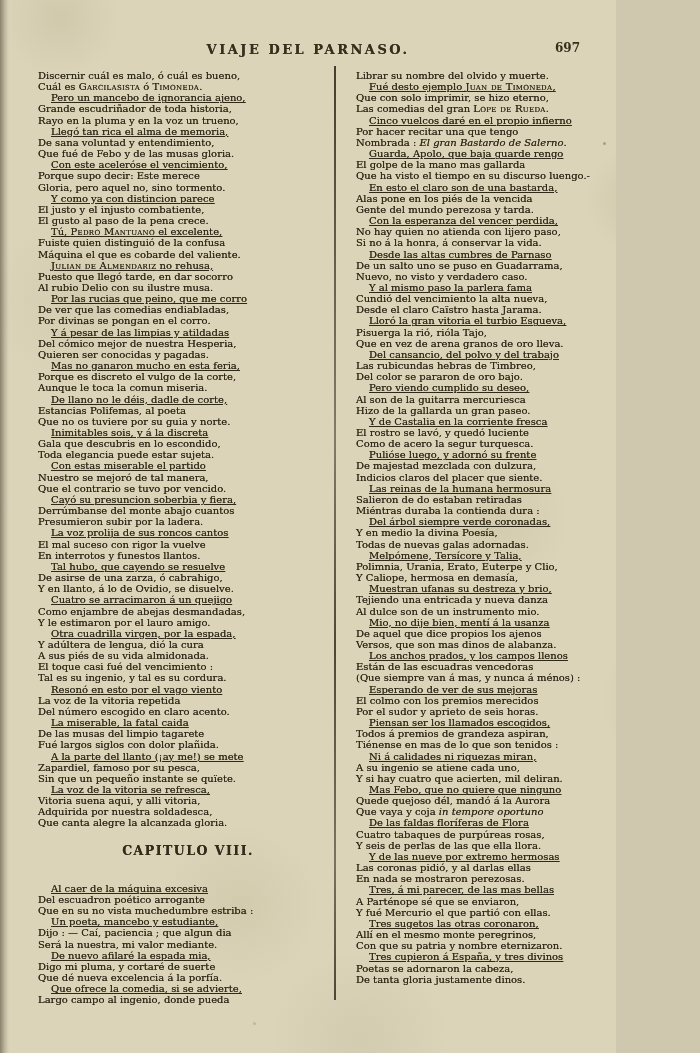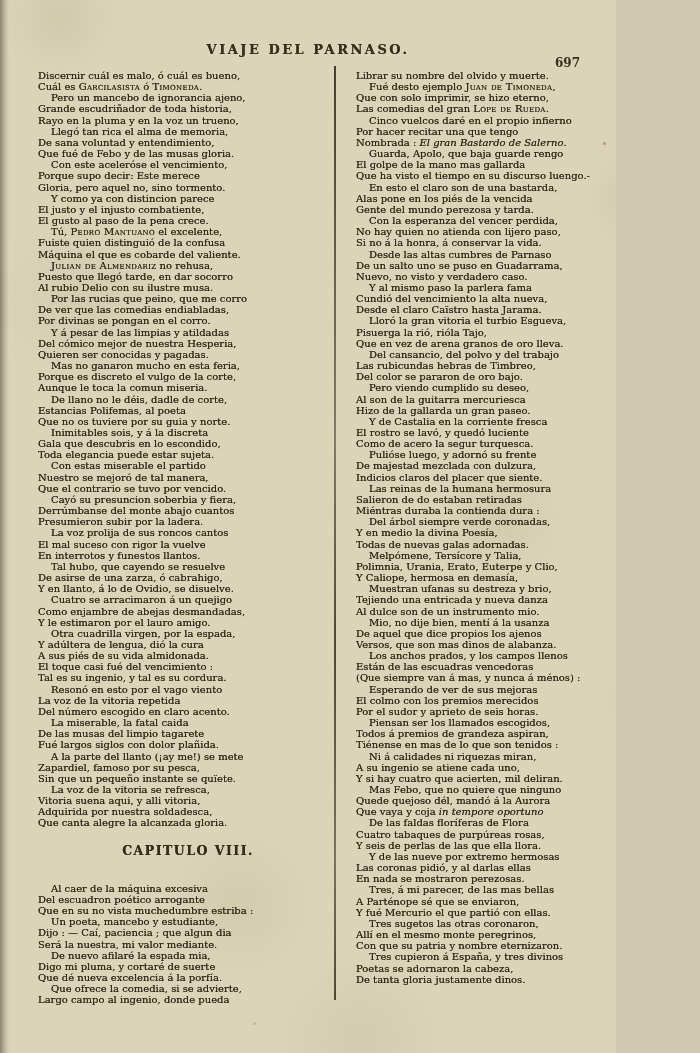--- a/index.html
+++ b/index.html
@@ -41,41 +41,41 @@
   }
   .header-title {
     position: absolute; left: 0; right: 0; top: 42px;
     text-align: center;
     font-size: 13px; font-weight: bold;
     letter-spacing: 2.5px;
     color: #372f1d;
     text-shadow: 0 0 0.5px rgba(55,47,29,0.8);
   }
   .page-number {
-    position: absolute; right: 36px; top: 56px;
+    position: absolute; right: 36px; top: 41px;
     font-size: 12px; font-weight: bold;
     color: #372f1d;
   }
   .column-rule {
     position: absolute; left: 334px; top: 66px;
     width: 1.6px; height: 934px;
     background: linear-gradient(to bottom,
       rgba(42,36,22,0.85), rgba(42,36,22,0.50) 40%,
       rgba(42,36,22,0.80) 62%, rgba(42,36,22,0.55) 85%, rgba(42,36,22,0.8));
   }
   .col {
     position: absolute; top: 70px;
     font-size: 10px;
     line-height: 11.16px;
     text-shadow: 0 0 0.45px rgba(47,41,24,0.85);
   }
   .col-left  { left: 38px;  width: 300px; }
   .col-right { left: 356px; width: 310px; }
   .verse-line { white-space: nowrap; }
-  .verse-line.ind { padding-left: 13px; }
+  .verse-line.ind { padding-left: 13px; text-decoration: underline; }
   .chapter-heading {
     text-align: center;
     font-size: 12.5px; font-weight: bold;
     letter-spacing: 1.5px;
     margin-top: 16px; margin-bottom: 27px;
     color: #332b1a;
   }
   .sc { font-variant: small-caps; letter-spacing: 0.3px; }
   .it { font-style: italic; }
 </style>

